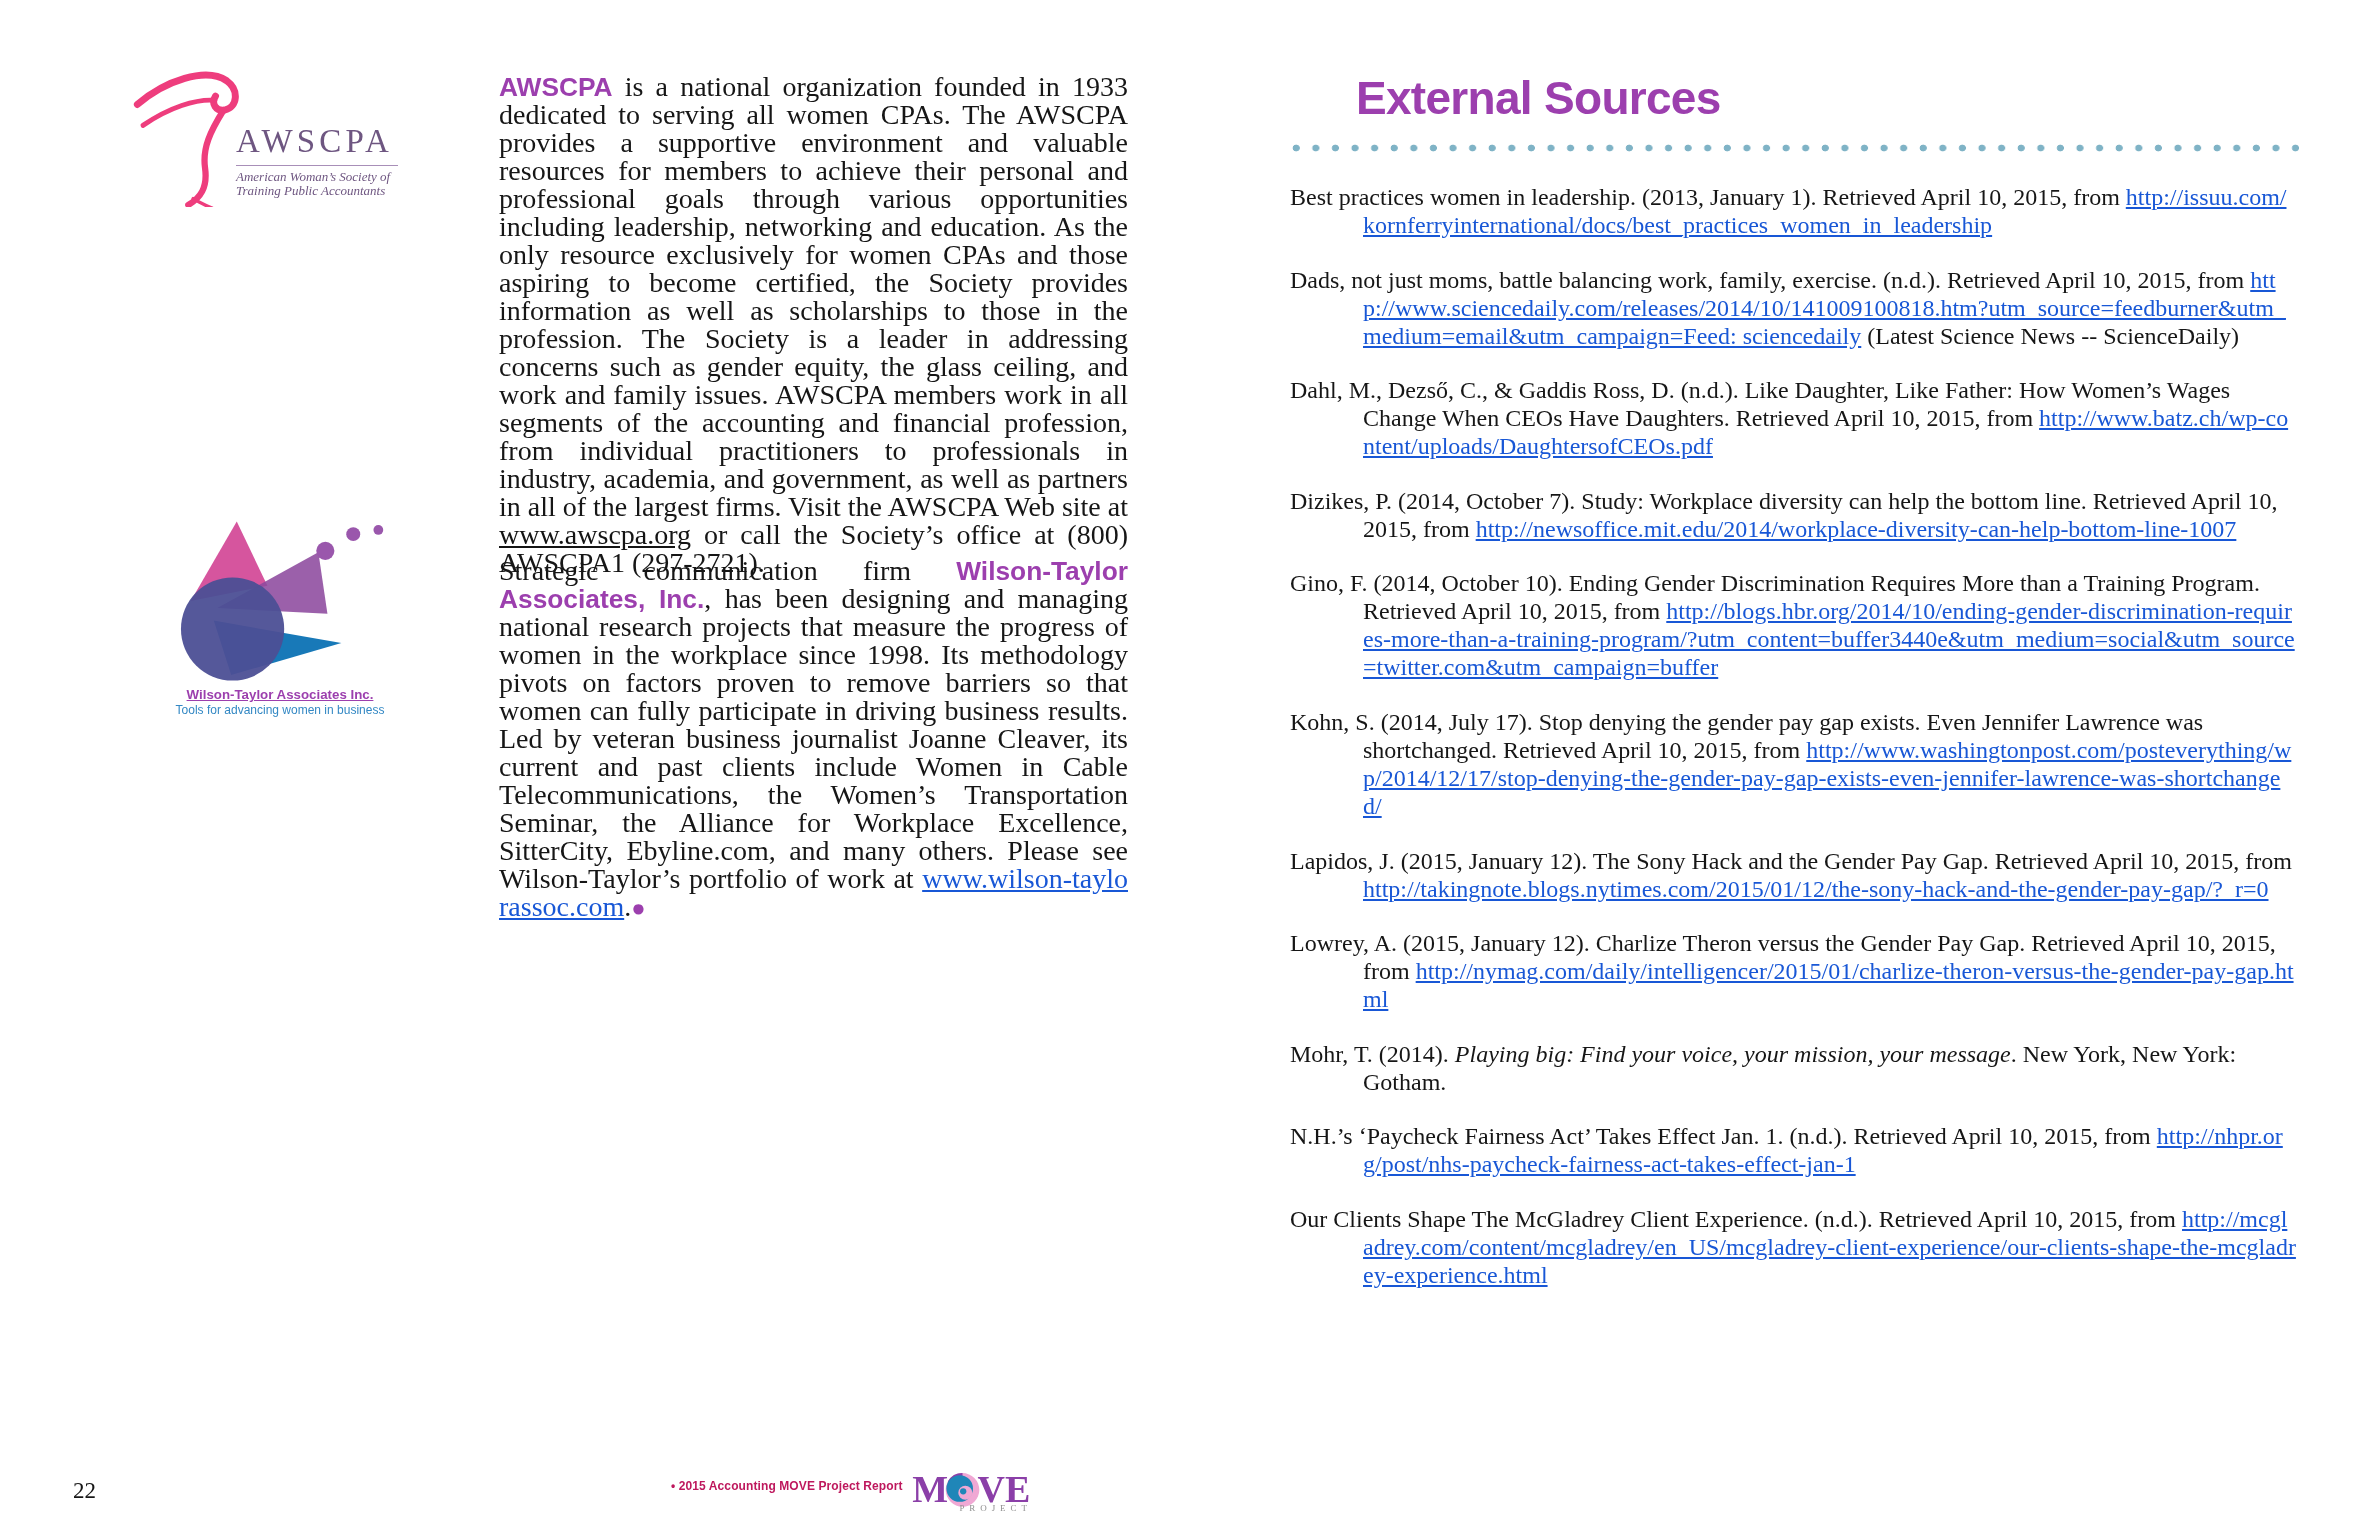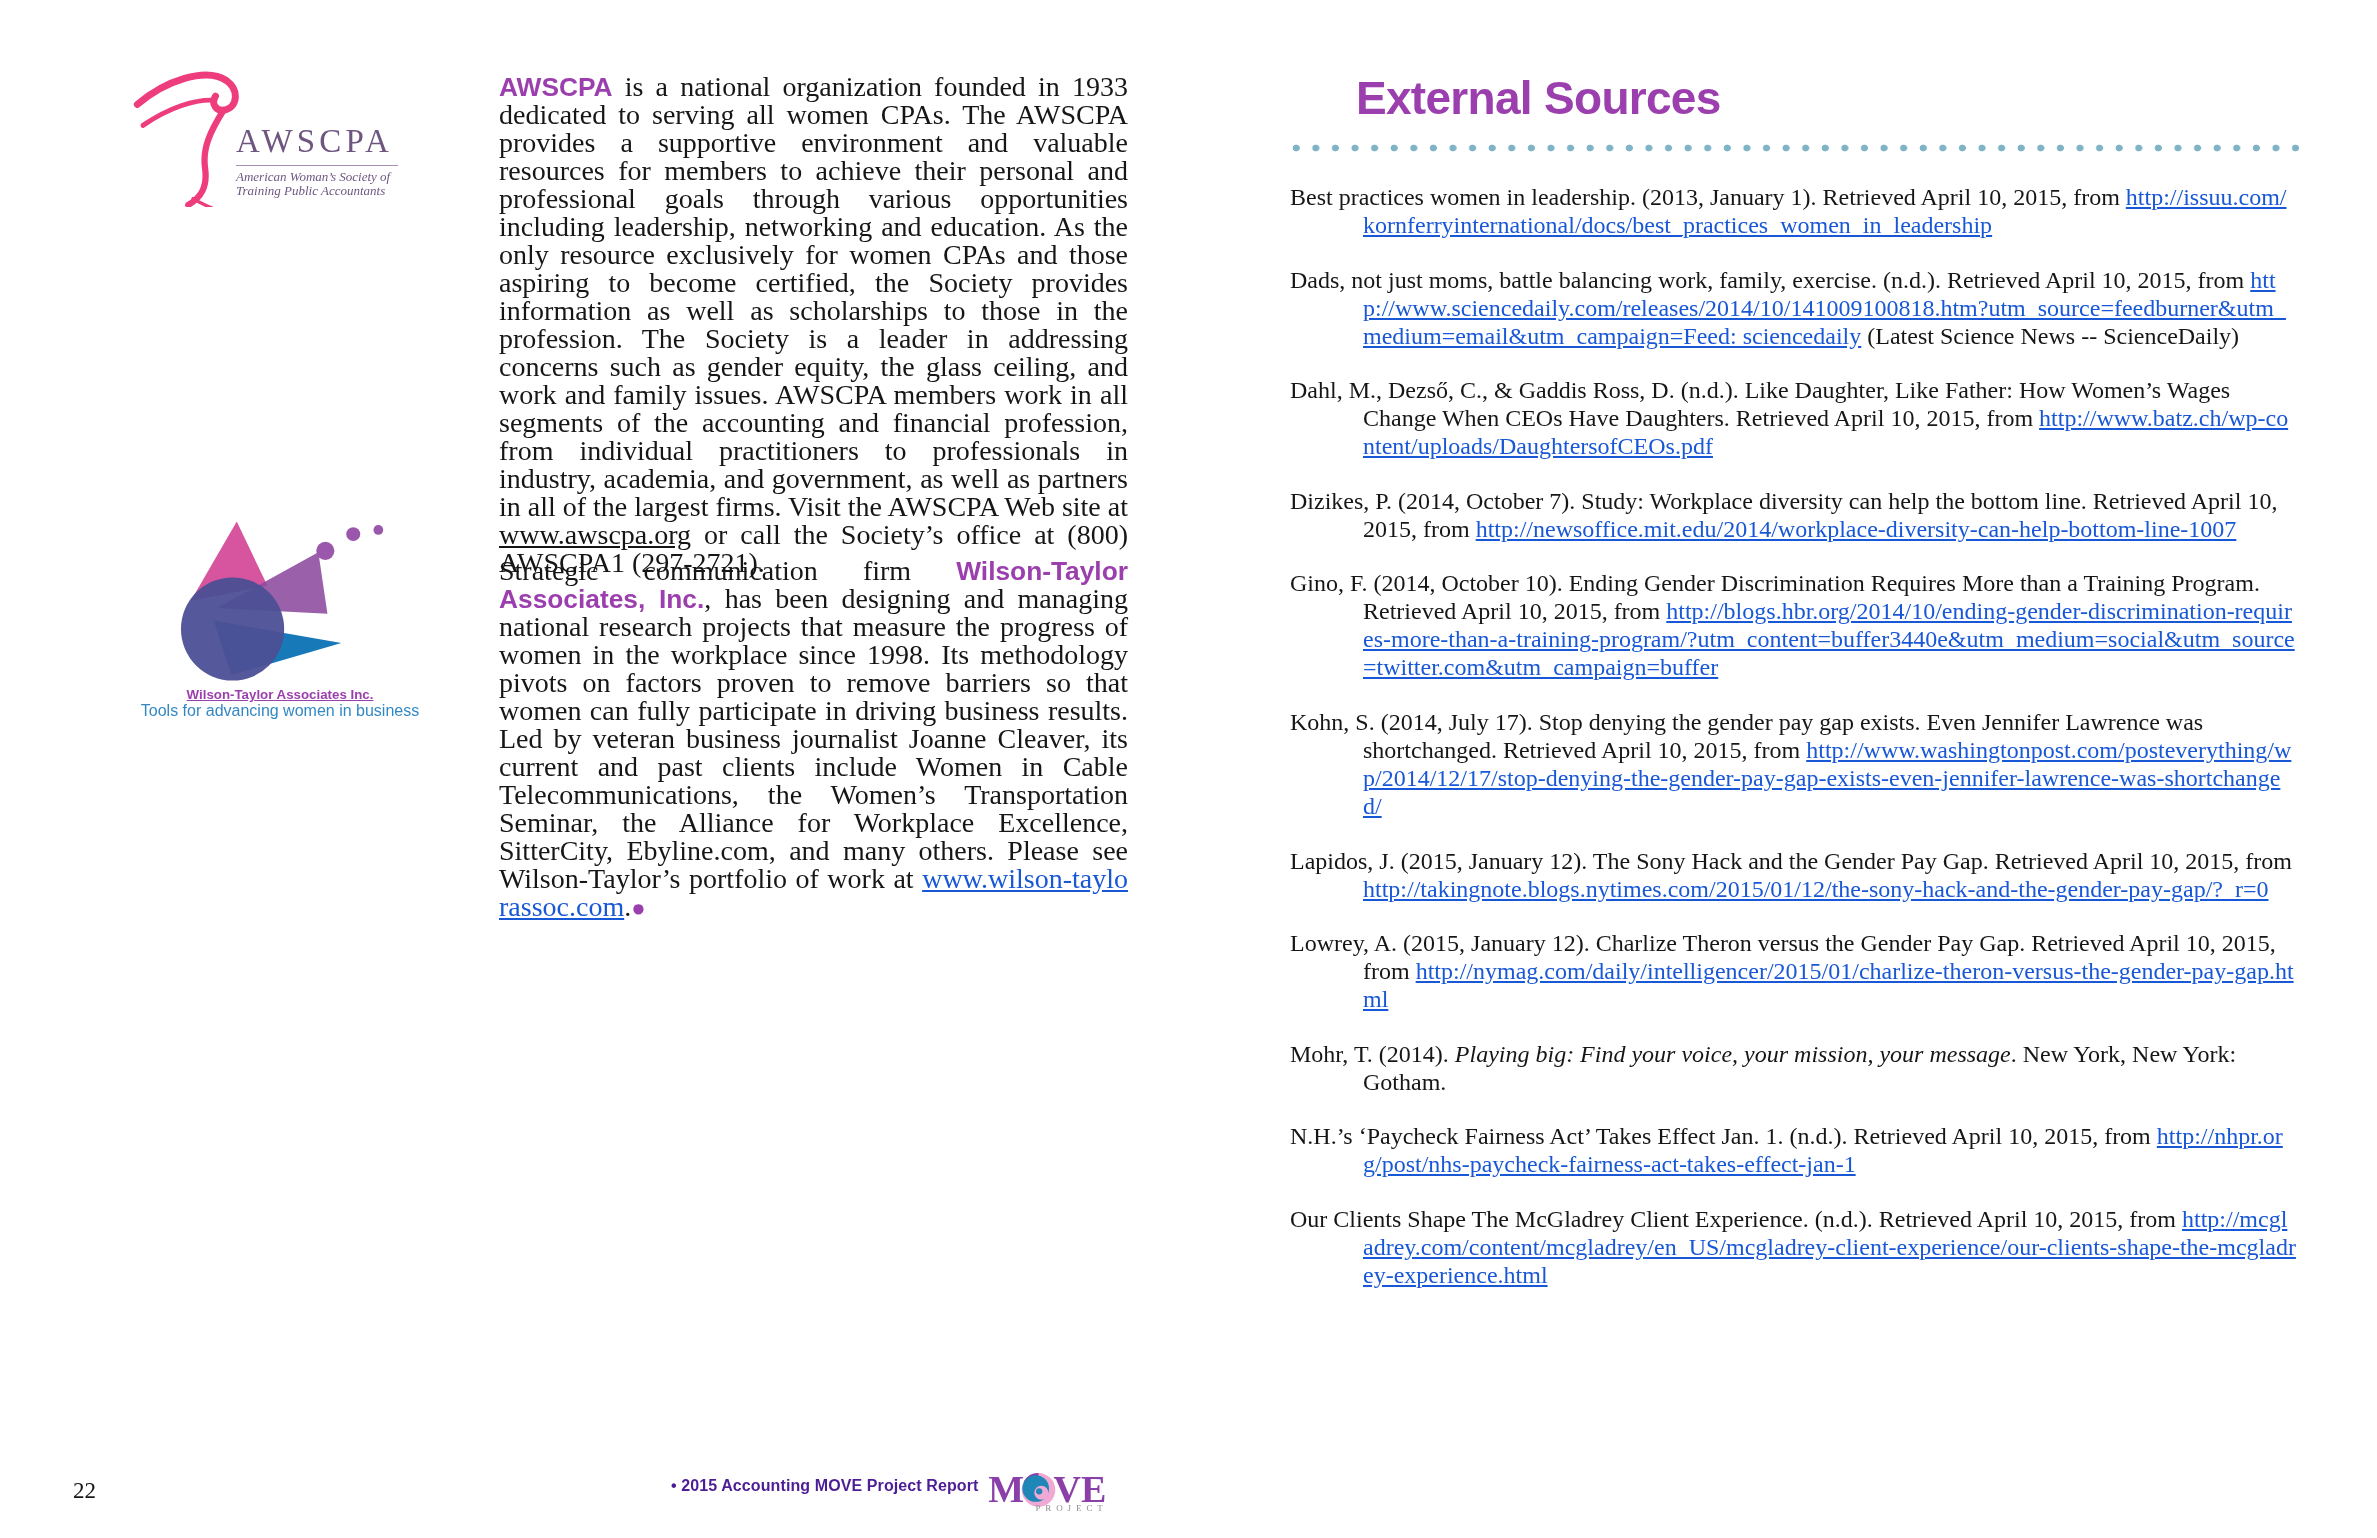--- a/index.html
+++ b/index.html
@@ -27,37 +27,37 @@
   .seg-ulink{color:#141414;text-decoration:underline;}
   .seg-italic{font-style:italic;}
   .seg-dot{color:#9c3fae;font-size:0.85em;}
 
   
   .wt-logo{position:absolute;left:133px;top:516px;width:294px;text-align:center;}
   .wt-graphic{display:block;margin:0 auto;}
   .wt-name{margin-top:4.2px;font-family:"Liberation Sans",sans-serif;font-weight:700;
       font-size:13.3px;line-height:17px;color:#9c3fae;text-decoration:underline;}
   .wt-tagline{font-family:"Liberation Sans",sans-serif;font-weight:400;
-      font-size:16px;line-height:15.4px;color:#3388c4;}
+      font-size:12px;line-height:15.4px;color:#3388c4;}
 
   
   .sources-heading{position:absolute;left:1356px;top:73px;margin:0;
       font-family:"Liberation Sans",sans-serif;font-weight:700;font-size:46px;line-height:50px;
       letter-spacing:-0.7px;color:#9c3fae;}
   .dotted-rule{position:absolute;left:1292px;top:144px;width:1007px;height:8.4px;
       background-image:radial-gradient(circle at 4.2px 4.2px,#7fb3c6 3.2px,rgba(0,0,0,0) 3.9px);
       background-size:19.6px 8.4px;background-repeat:repeat-x;}
   .references{position:absolute;left:1290px;top:183px;width:1007px;}
   .reference{font-size:24px;line-height:28px;margin:0 0 26.6px 0;
       padding-left:73px;text-indent:-73px;}
 
   
   .page-number{position:absolute;left:73px;top:1477px;font-size:23px;line-height:28px;}
   .footer-row{position:absolute;left:671px;top:1464px;height:49px;display:flex;align-items:center;gap:9.8px;}
-  .footer-label{font-family:"Liberation Sans",sans-serif;font-weight:700;font-size:16px;color:#4c1d95;
+  .footer-label{font-family:"Liberation Sans",sans-serif;font-weight:700;font-size:12px;color:#be185d;
       letter-spacing:0.1px;padding-bottom:4.2px;}
   .move-logo{position:relative;height:49px;display:flex;align-items:center;}
   .move-letter{font-family:"Liberation Serif",serif;font-weight:700;font-size:38px;line-height:42px;color:#8b3fa8;}
   .move-o{display:inline-block;width:35px;height:35px;margin:0 -2.1px 0 -3.5px;transform:translateY(1.4px);}
   .move-project{position:absolute;right:-1.4px;bottom:0px;font-family:"Liberation Serif",serif;
       font-size:9px;letter-spacing:4.9px;color:#8f8f8f;}
 </style>
 </head>
 <body>
 

